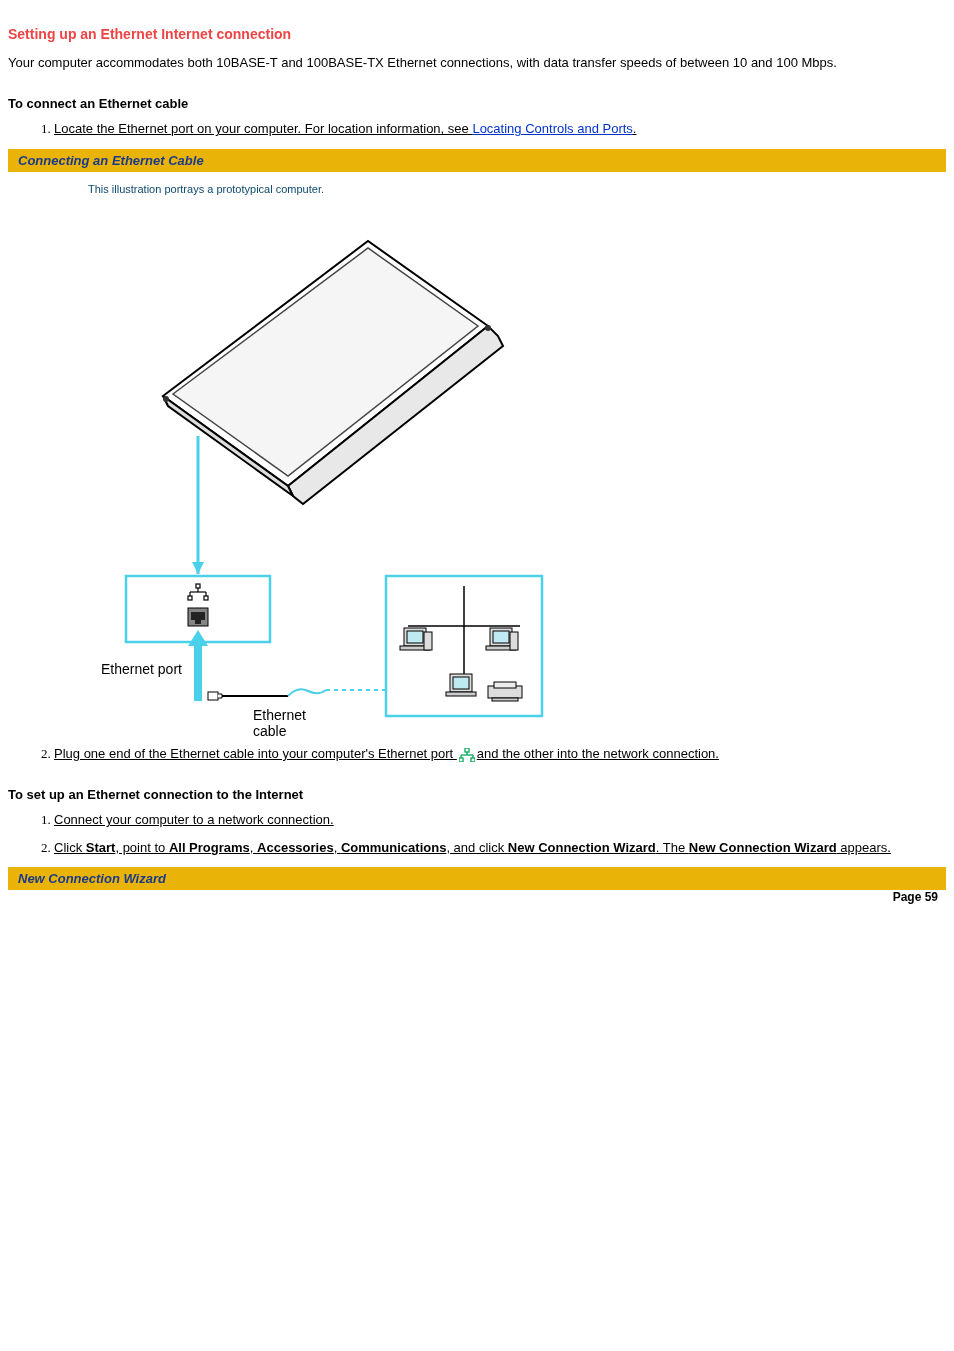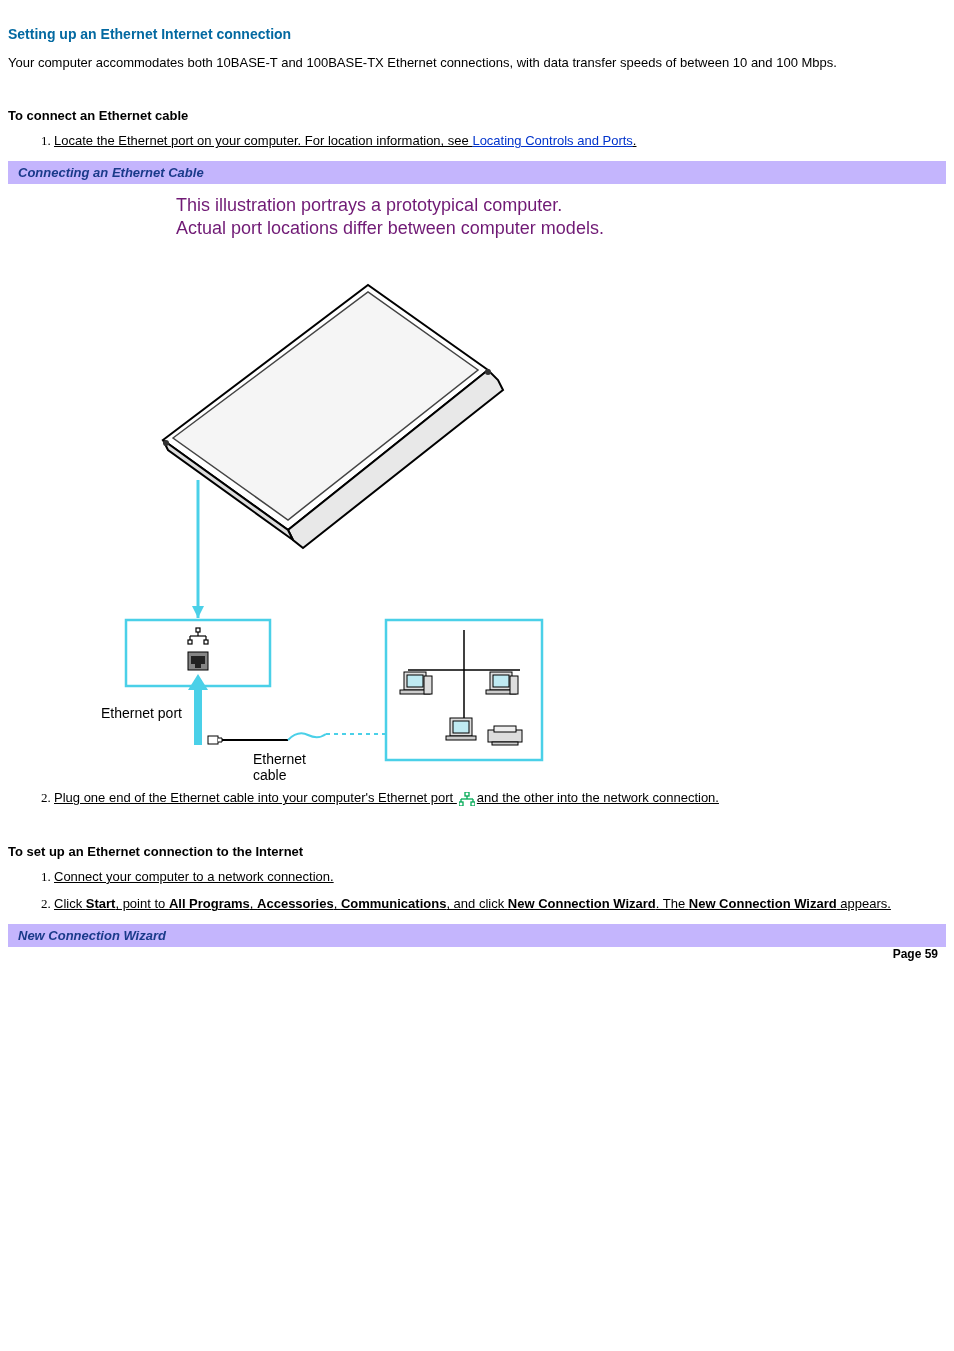--- a/index.html
+++ b/index.html
@@ -5,70 +5,69 @@
     body {
       font-family: Verdana, Geneva, sans-serif;
       font-size: 13px;
       color: #000;
       margin: 0;
       padding: 8px 8px 8px 8px;
       width: 954px;
       box-sizing: border-box;
     }
     .page-title {
-      color: #0369a1;
+      color: #ef4444;
       font-weight: bold;
       font-size: 14px;
       margin: 18px 0 12px 0;
     }
     .body-text {
       margin: 8px 0 16px 0;
       line-height: 1.4;
     }
     .sub-heading {
       font-weight: bold;
       font-size: 13px;
-      margin: 36px 0 8px 0;
+      margin: 24px 0 8px 0;
     }
     ol {
       margin: 6px 0 10px 0;
       padding-left: 46px;
     }
     ol li {
       margin: 8px 0;
       line-height: 1.5;
       font-family: Verdana, Geneva, sans-serif;
       text-decoration: underline;
     }
     ol li::marker {
       font-family: 'Times New Roman', serif;
       font-size: 13px;
     }
     a {
       color: #0033cc;
       text-decoration: underline;
     }
     .banner {
-      background: #c4b5fd;
+      background: #eab308;
       font-style: italic;
       font-weight: bold;
       color: #1a3a8a;
       padding: 4px 10px;
       margin: 8px 0 0 0;
       font-size: 13px;
     }
     .illustration-block {
       margin: 10px 0 8px 0;
       padding-left: 80px;
     }
     .caption-text {
       font-family: Arial, sans-serif;
-      font-size: 18px;
-      color: #701a75;
-      margin-left: 88px;
+      font-size: 11px;
+      color: #0c4a6e;
       margin-top: 6px;
       line-height: 1.3;
     }
     svg {
       display: block;
     }
     .page-footer {
       text-align: right;
       font-weight: bold;
       font-size: 12px;
@@ -94,21 +93,20 @@
   <li>
     <span>Locate the Ethernet port on your computer. For location information, see </span><a href="#">Locating Controls and Ports</a><span>.</span>
   </li>
 </ol>
 
 <div class="banner">Connecting an Ethernet Cable</div>
 
 <div class="illustration-block">
   <div class="caption-text">
     <span>This illustration portrays a prototypical computer.</span><br>
-    <span>Actual port locations differ between computer models.</span>
   </div>
   <svg width="460" height="540" viewBox="0 0 460 540">
 
     <path d="M 75 200 L 280 45 L 400 130 L 200 290 Z" fill="#fff" stroke="#000" stroke-width="2"></path>
     <path d="M 85 198 L 280 52 L 390 130 L 200 280 Z" fill="#f5f5f5" stroke="#444" stroke-width="1.5"></path>
 
     <path d="M 200 290 L 400 130 L 410 140 L 415 150 L 215 308 L 205 300 Z" fill="#e8e8e8" stroke="#000" stroke-width="2"></path>
     <path d="M 75 200 L 200 290 L 205 300 L 80 210 Z" fill="#ddd" stroke="#000" stroke-width="2"></path>
 
     <circle cx="78" cy="203" r="3" fill="#333"></circle>

